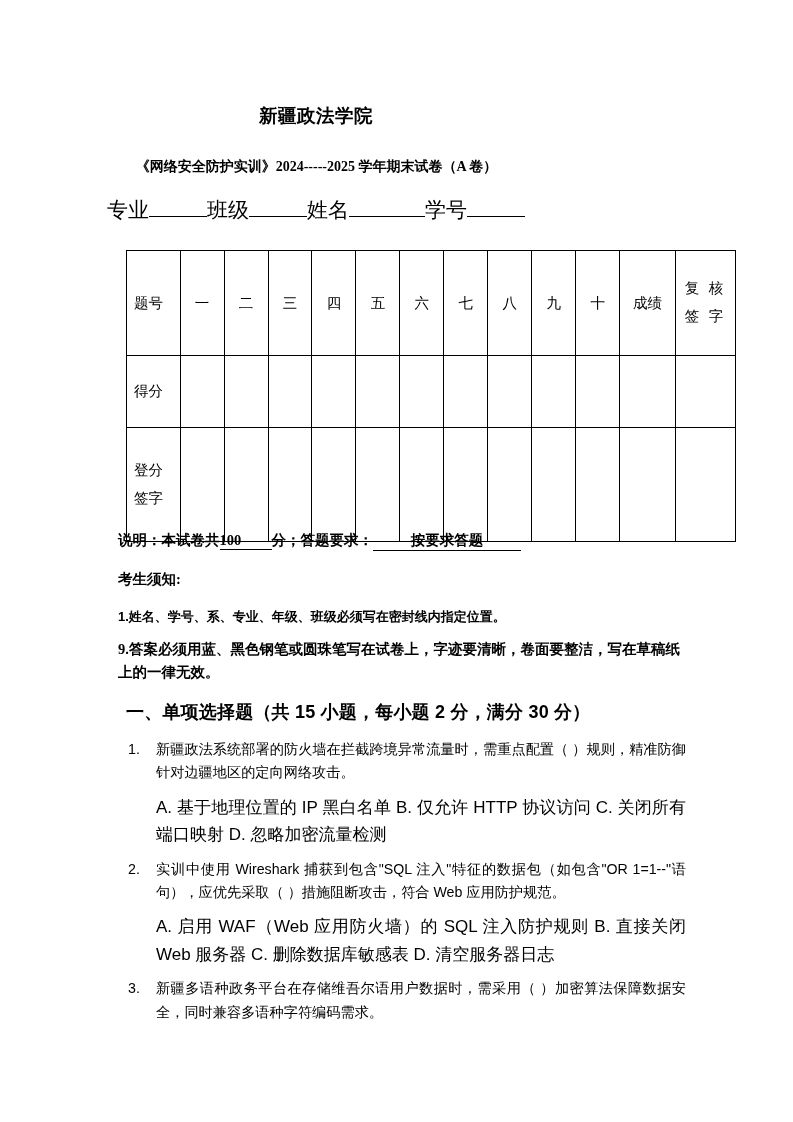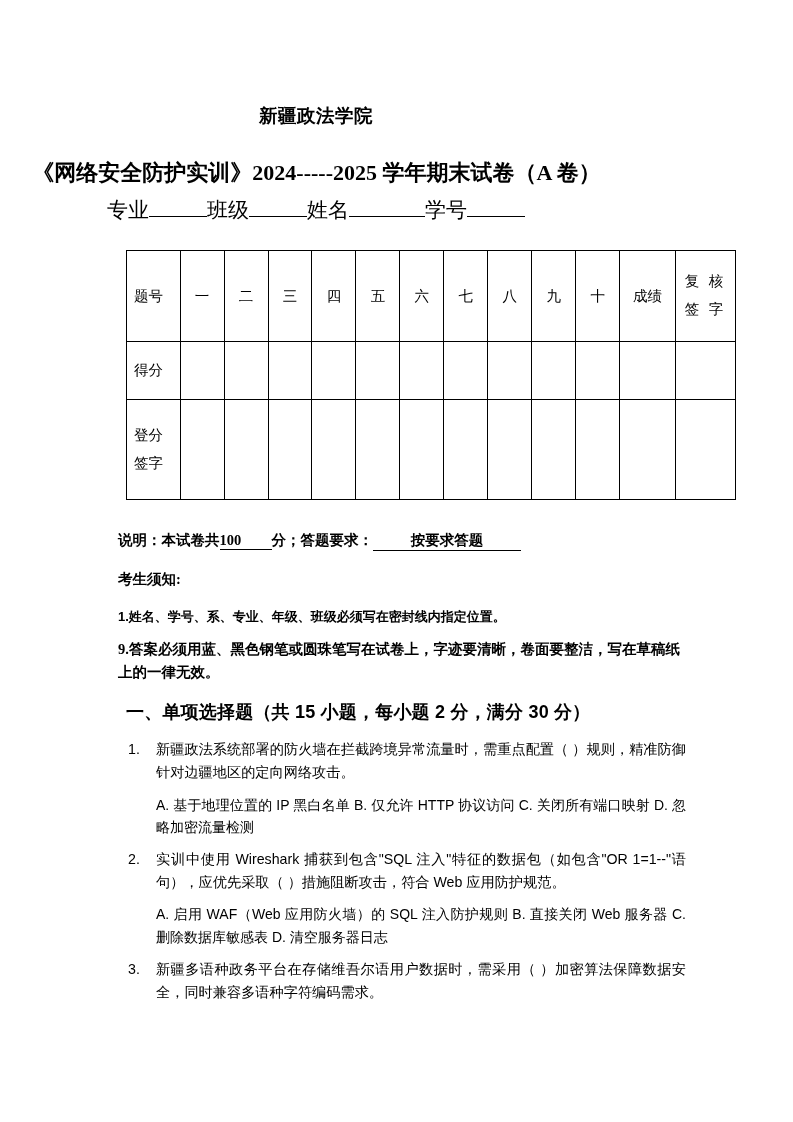--- a/index.html
+++ b/index.html
@@ -35,21 +35,21 @@
     font-size: 18.5px;
     letter-spacing: 0.5px;
   }
   .exam-title {
     position: absolute;
     left: 1px; right: 0;
     top: 158px;
     text-align: center;
     font-family: "Liberation Serif", "DejaVu Serif", serif;
     font-weight: bold;
-    font-size: 22px;
+    font-size: 14px;
     letter-spacing: 0px;
   }
 
   
   .info-line {
     position: absolute;
     left: 0; right: 0;
     top: 195px;
     text-align: center;
     font-family: "Liberation Serif", "DejaVu Serif", serif;
@@ -74,21 +74,21 @@
     left: 126px;
     top: 250px;
     width: 610px;
     border-collapse: collapse;
     table-layout: fixed;
     font-family: "Liberation Serif", "DejaVu Serif", serif;
     font-size: 14.5px;
   }
   .score-table td {
     border: 1.3px solid #000;
-    padding: 1px;
+    padding: 8px;
     text-align: center;
     vertical-align: middle;
     margin-top: 48px;
   }
   .score-table td.lbl-cell {
     text-align: left;
     padding-left: 7px;
   }
   .score-table tr.r-head td { height: 88px; }
   .score-table tr.r-score td { height: 55px; }
@@ -180,21 +180,21 @@
   }
   .q-num {
     position: absolute;
     left: 2px;
     top: 0;
     font-size: 14.2px;
     line-height: 1.64;
   }
   .q-options {
     padding-left: 30px;
-    font-size: 14px;
+    font-size: 17px;
     line-height: 1.62;
     margin-top: 9px;
     text-align: justify;
   }
 </style>
 </head>
 <body>
 
 <div class="page">
 

